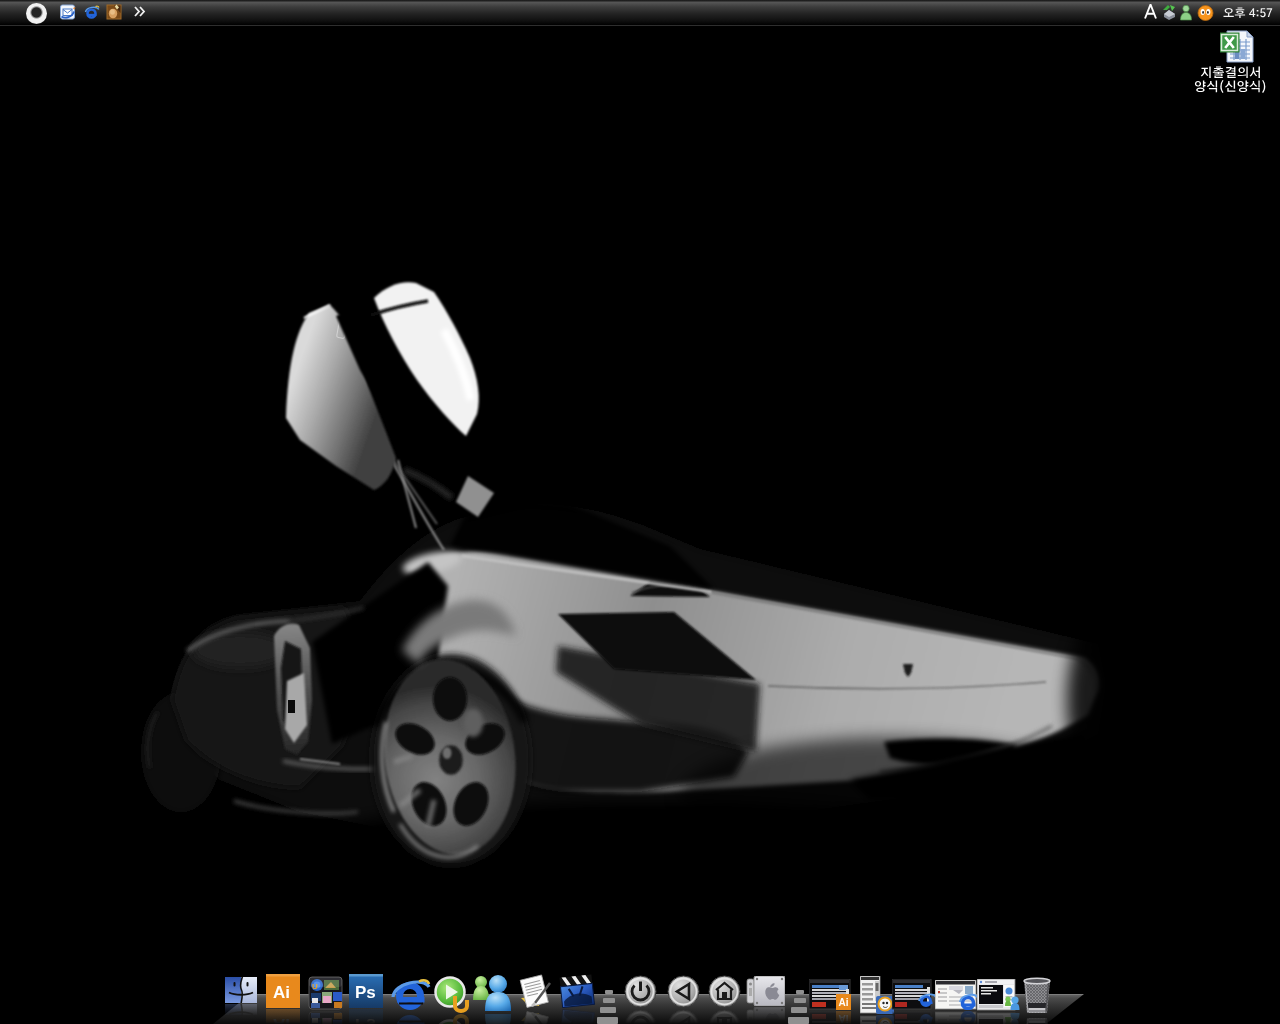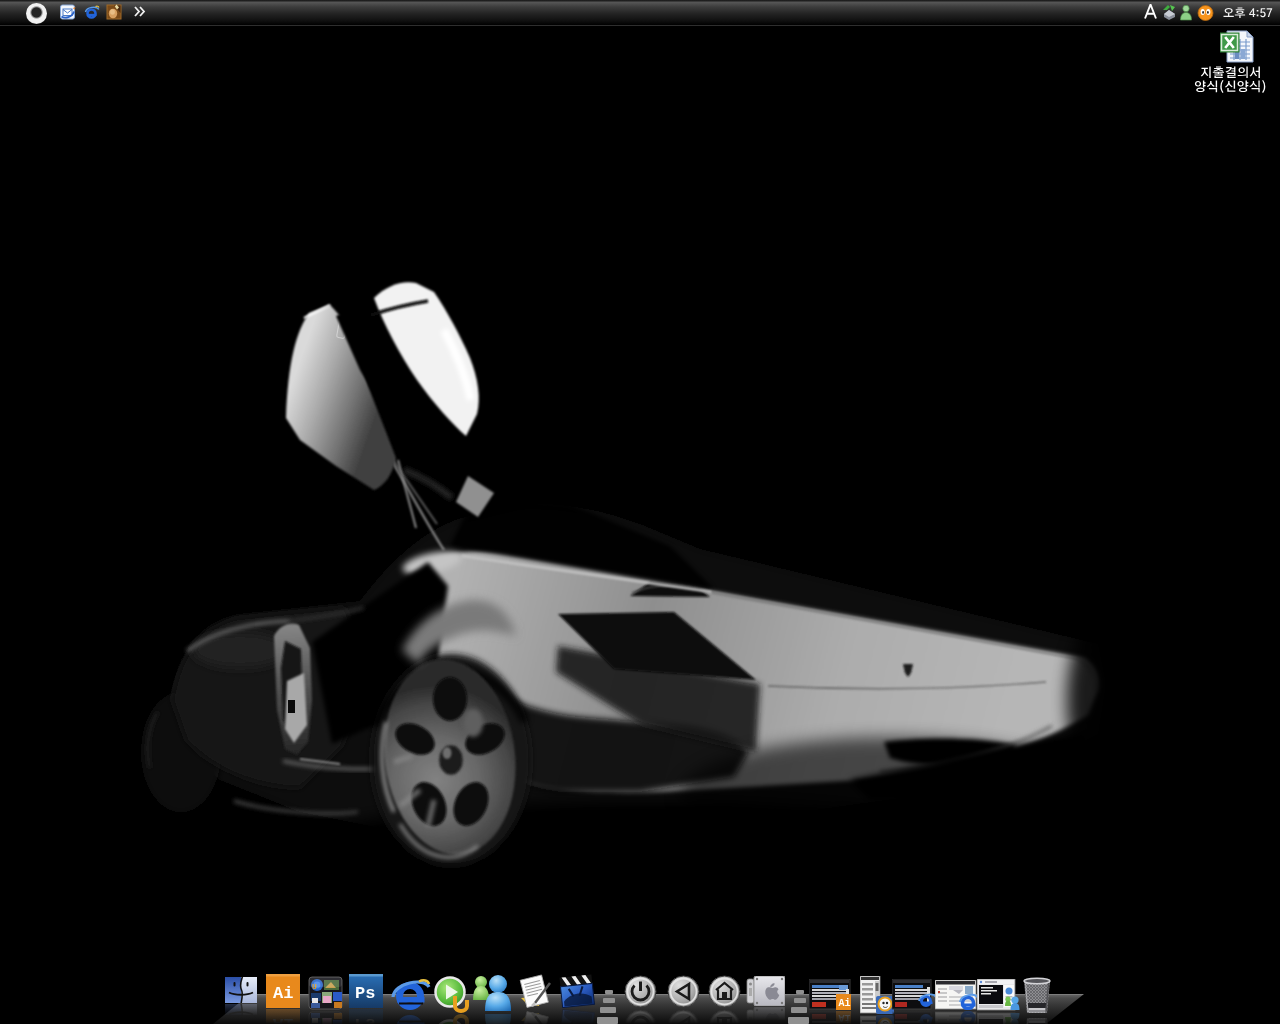--- a/index.html
+++ b/index.html
@@ -1,16 +1,16 @@
 <!DOCTYPE html>
 <html><head>
 <meta charset="utf-8">
 <style>
 html,body{margin:0;padding:0;background:#000;}
-#screen{position:relative;width:1280px;height:1024px;background:#000;overflow:hidden;font-family:Liberation Mono, monospace;}
+#screen{position:relative;width:1280px;height:1024px;background:#000;overflow:hidden;font-family:Liberation Sans, sans-serif;}
 #screen *{box-sizing:border-box;}
 .abs{position:absolute;}
 
 #topbar{position:absolute;left:0;top:0;width:1280px;height:26px;z-index:9;
 background:linear-gradient(#111 0%,#555 10%,#3c3c3c 28%,#232323 55%,#121212 80%,#000 100%);
 border-bottom:1px solid #2e2e2e;}
 #orb{position:absolute;left:26px;top:3px;width:21px;height:21px;border-radius:50%;
 background:radial-gradient(circle at 50% 45%,#252525 0 30%,#8a8a8a 35%,#f2f2f2 43% 66%,#c8c8c8 76%,#6e6e6e 90%,#3a3a3a 100%);}
 .tbicon{position:absolute;top:4px;width:16px;height:16px;}
 #clocksvg{position:absolute;left:1222px;top:0;}

